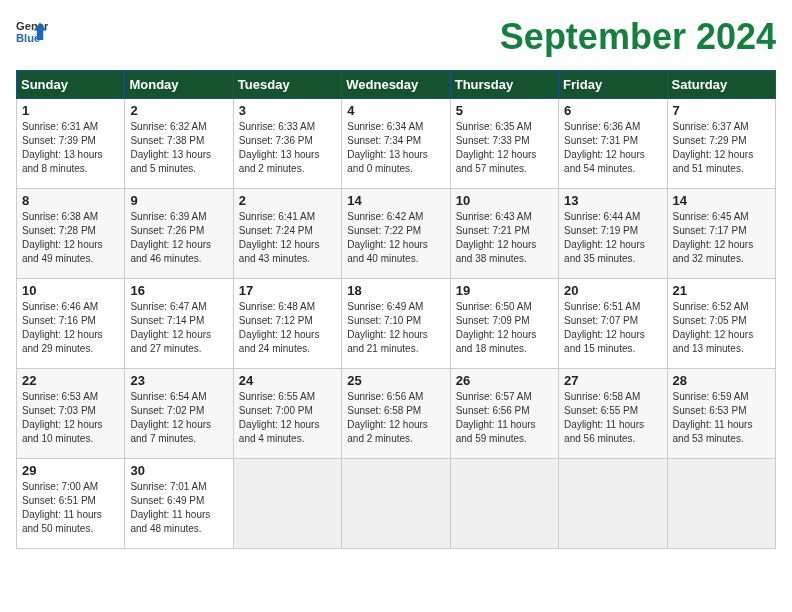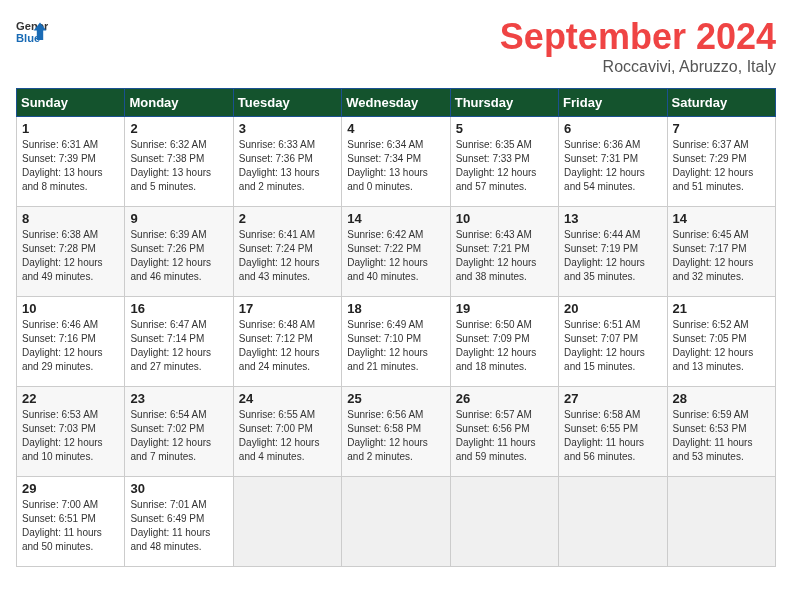--- a/index.html
+++ b/index.html
@@ -24,21 +24,21 @@
     .logo-icon {
       width: 32px;
       height: 32px;
     }
     .title-section {
       text-align: right;
     }
     .month-title {
       font-size: 36px;
       font-weight: bold;
-      color: #ef4444;
+      color: #15803d;
     }
     .subtitle {
       font-size: 16px;
       color: #555;
     }
     table {
       width: 100%;
       border-collapse: collapse;
       table-layout: fixed;
     }
@@ -85,21 +85,20 @@
 <div class="header">
   <div class="logo">
     <svg class="logo-icon" viewBox="0 0 40 40">
       <text x="0" y="18" font-size="14" font-weight="bold" fill="#333">General</text>
       <text x="0" y="32" font-size="14" font-weight="bold" fill="#1a6bb5">Blue</text>
       <polygon points="30,8 38,18 34,18 34,30 26,30 26,18 22,18" fill="#1a6bb5"></polygon>
     </svg>
   </div>
   <div class="title-section">
     <div class="month-title">September 2024</div>
-    <div class="subtitle">Roccavivi, Abruzzo, Italy</div>
   </div>
 </div>
 
 <table>
   <thead>
     <tr>
     <th>Sunday</th>
         <th>Monday</th>
         <th>Tuesday</th>
         <th>Wednesday</th>

